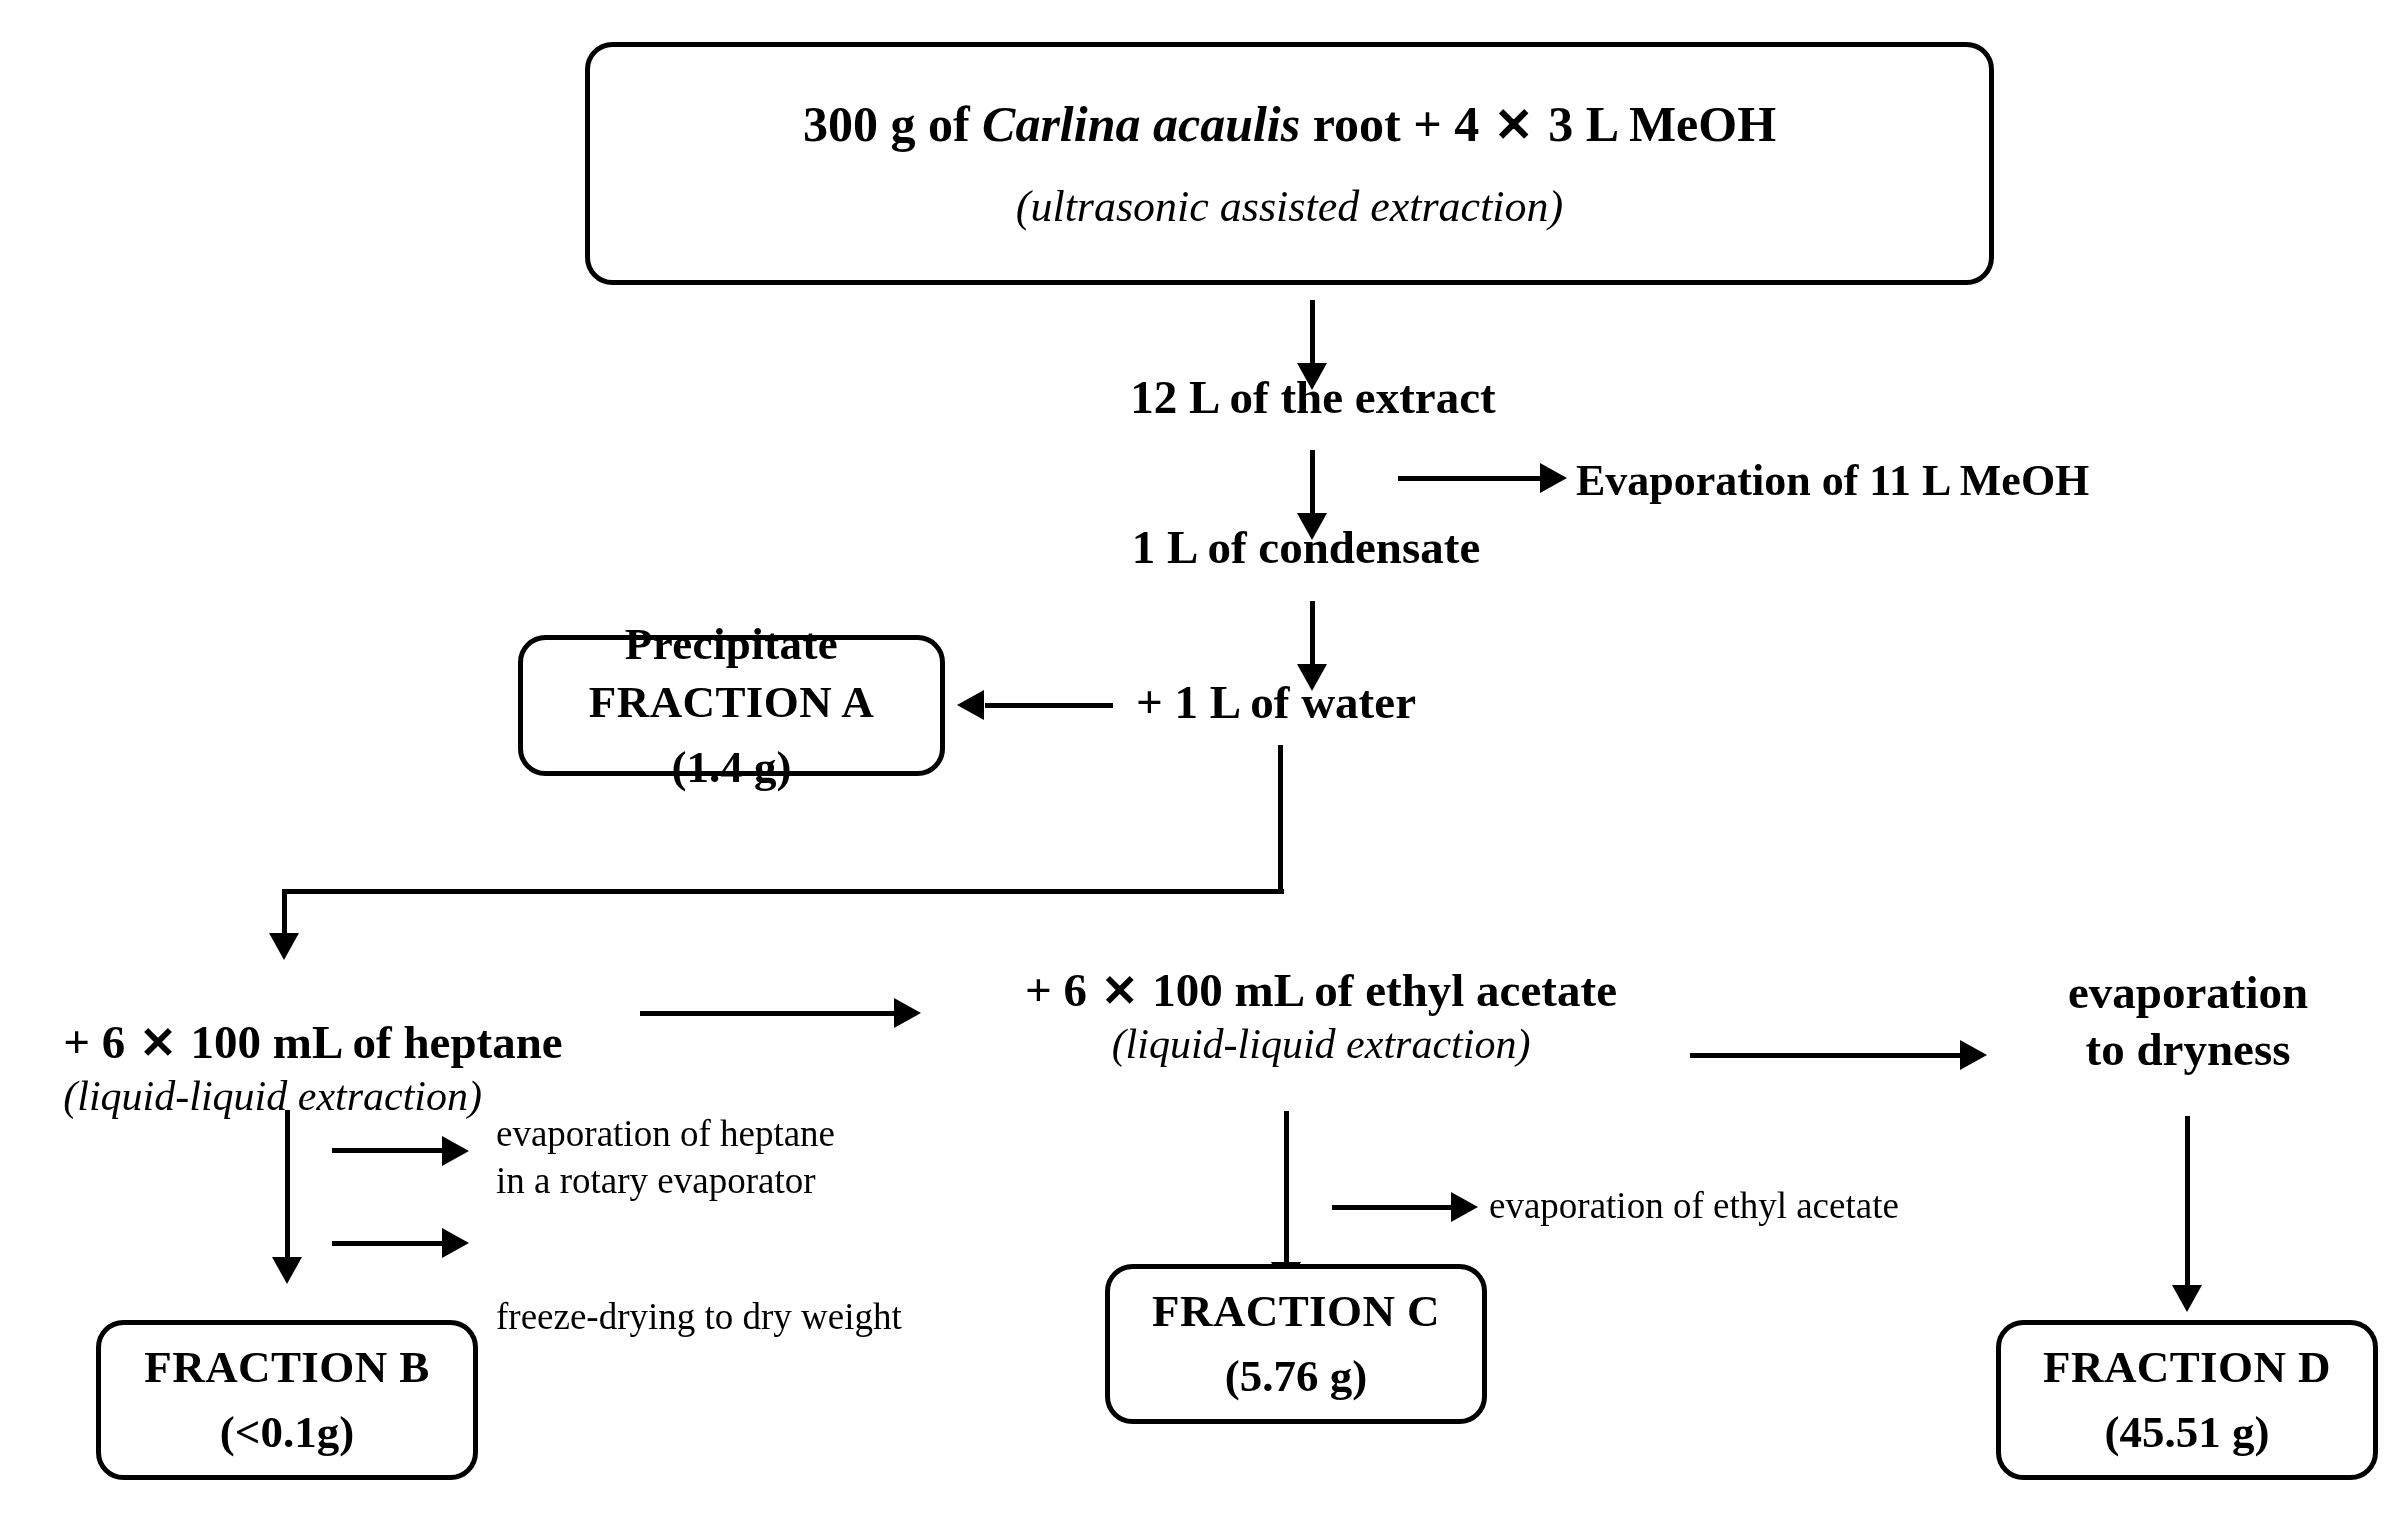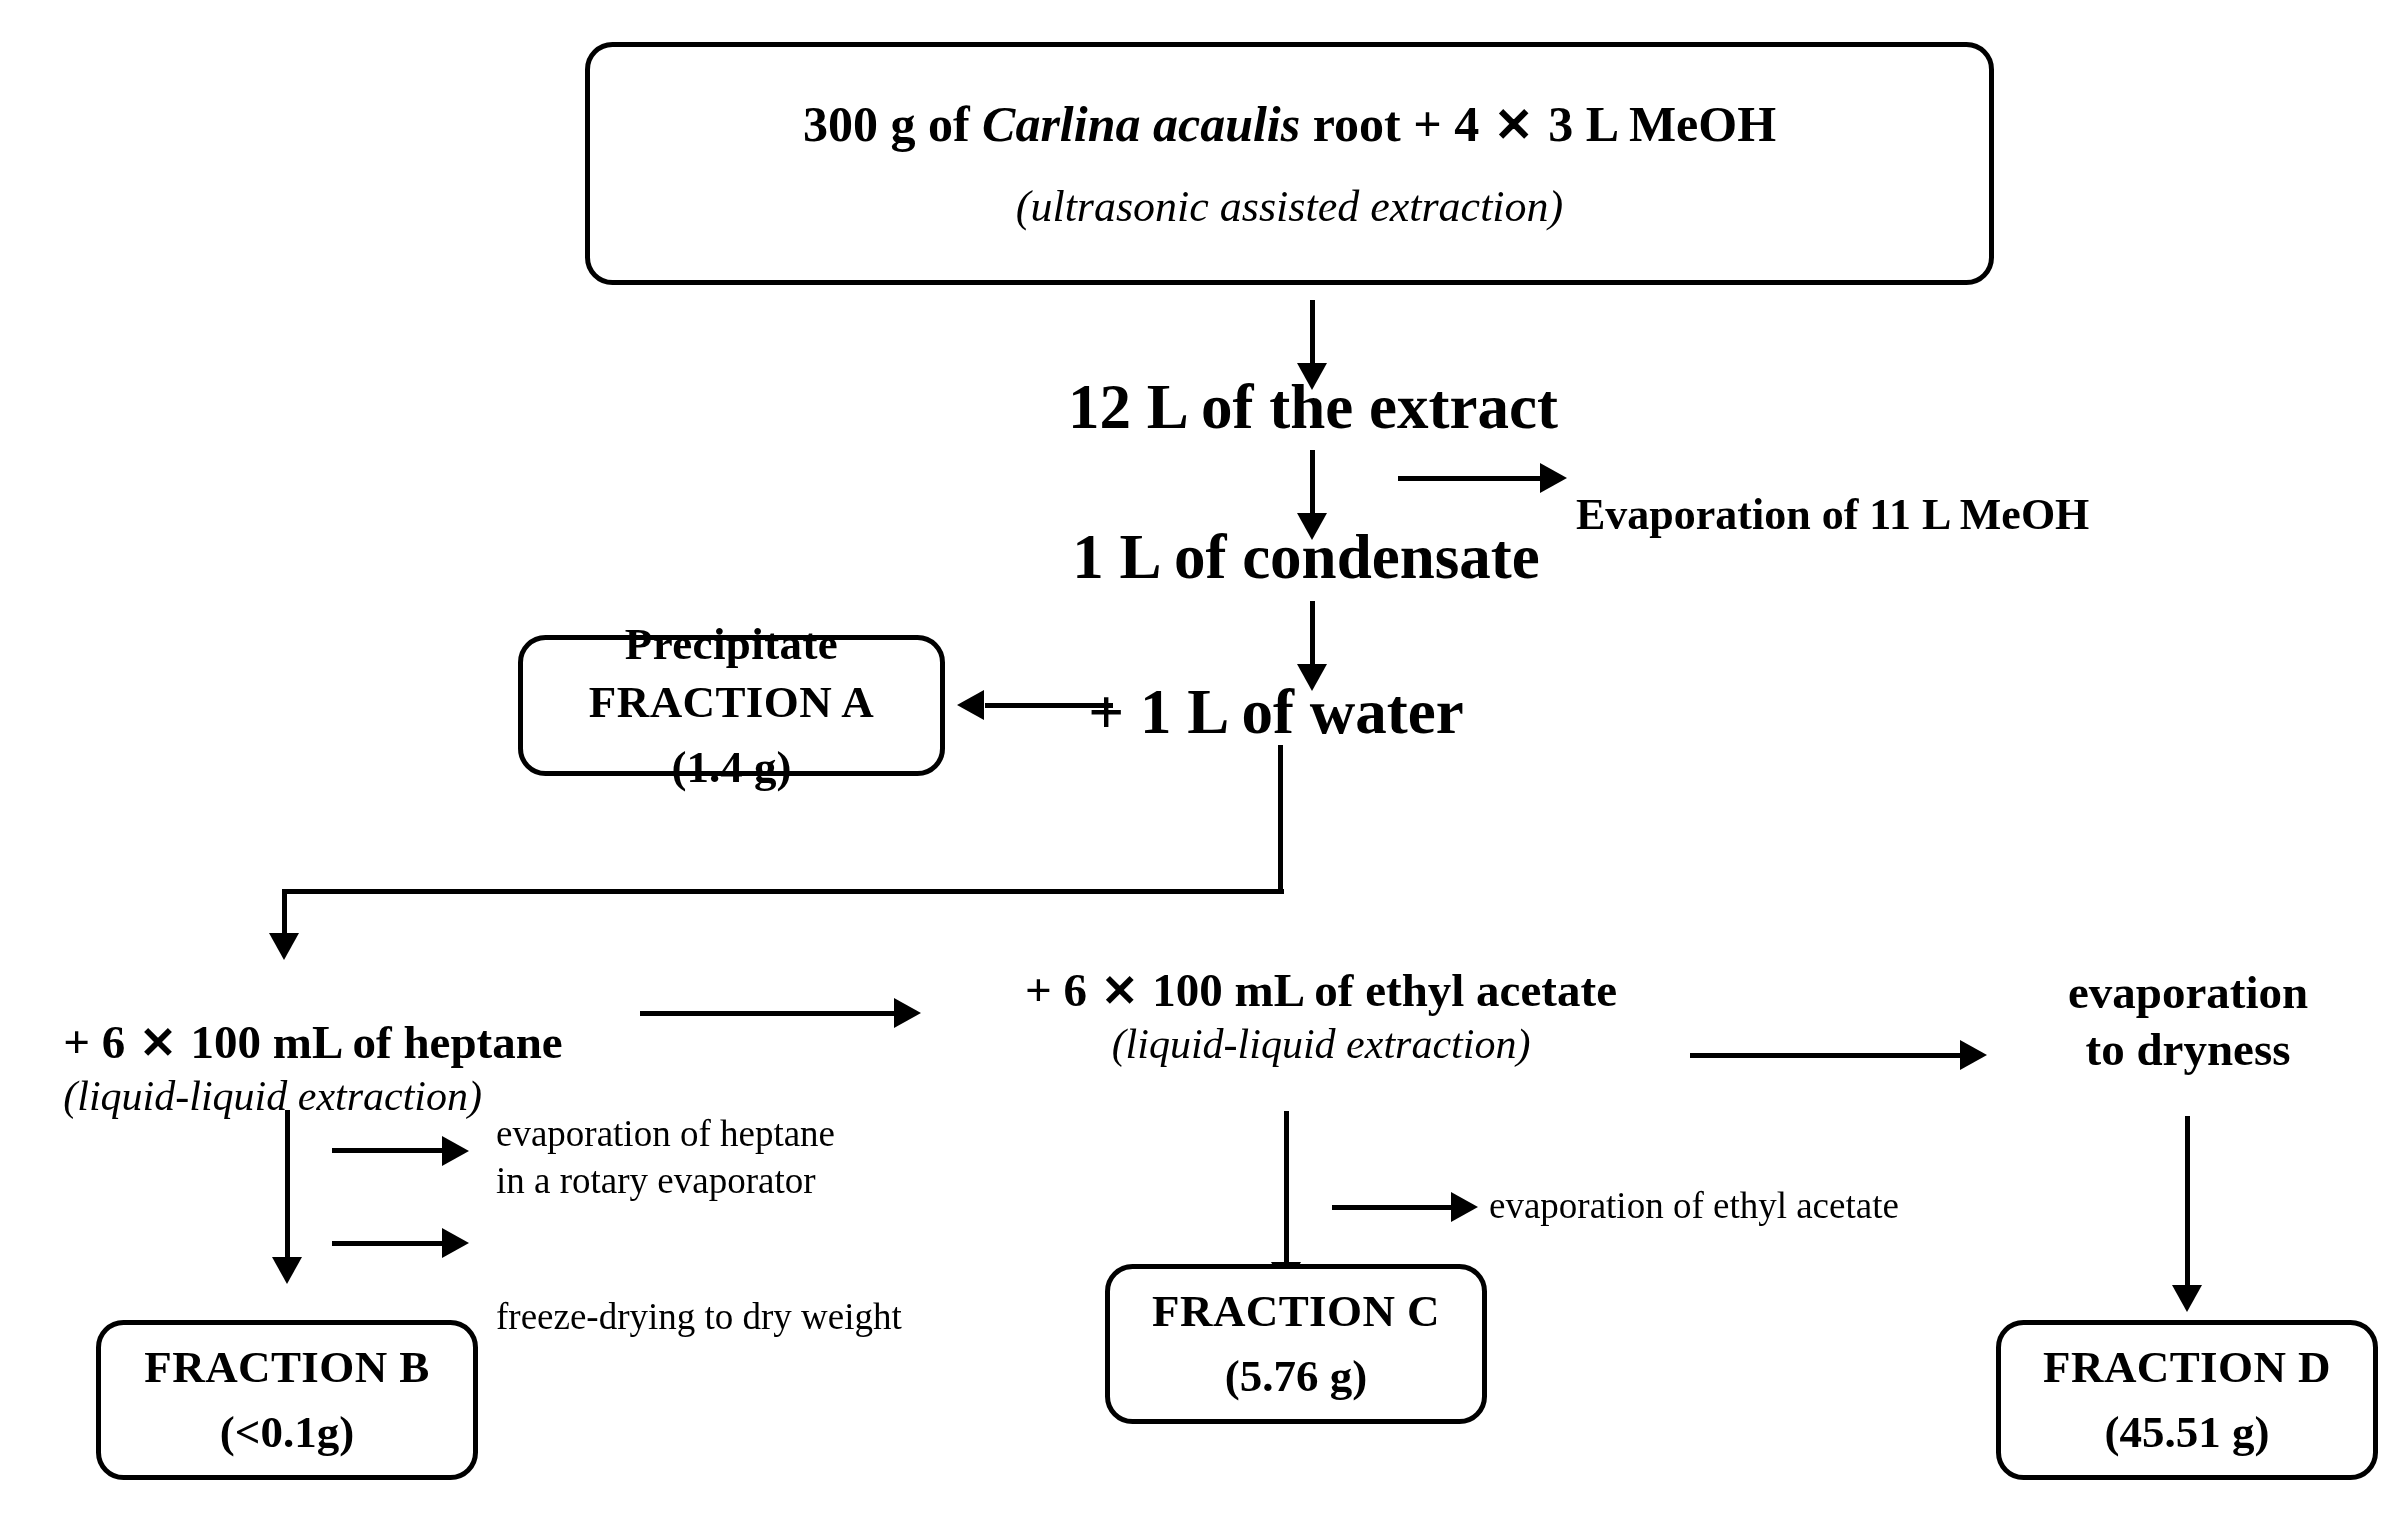--- a/index.html
+++ b/index.html
@@ -54,22 +54,22 @@
     margin-top: 6.5px;
   }
   
   .lbl {
     position: absolute;
     white-space: nowrap;
     font-weight: bold;
     line-height: 1.22;
   }
   .lbl-center { transform: translateX(-50%); text-align: center; }
-  .t-spine { font-size: 63px; }
-  .t-evap  { font-size: 44px; font-weight: bold; margin-top: 34px; }
+  .t-spine { font-size: 47px; }
+  .t-evap  { font-size: 44px; font-weight: bold; }
   .t-step-main { font-size: 47px; font-weight: bold; }
   .t-step-sub  { font-size: 42px; font-style: italic; font-weight: normal; }
   .t-note { font-size: 37px; font-weight: normal; line-height: 1.28; }
   .t-dry  { font-size: 47px; font-weight: bold; text-align: center; line-height: 1.22; }
   .mult { font-weight: bold; font-size: 0.94em; padding: 0 2.4px; }
   
   .vline {
     position: absolute;
     width: 0;
     border-left: 5.7px solid #000000;

